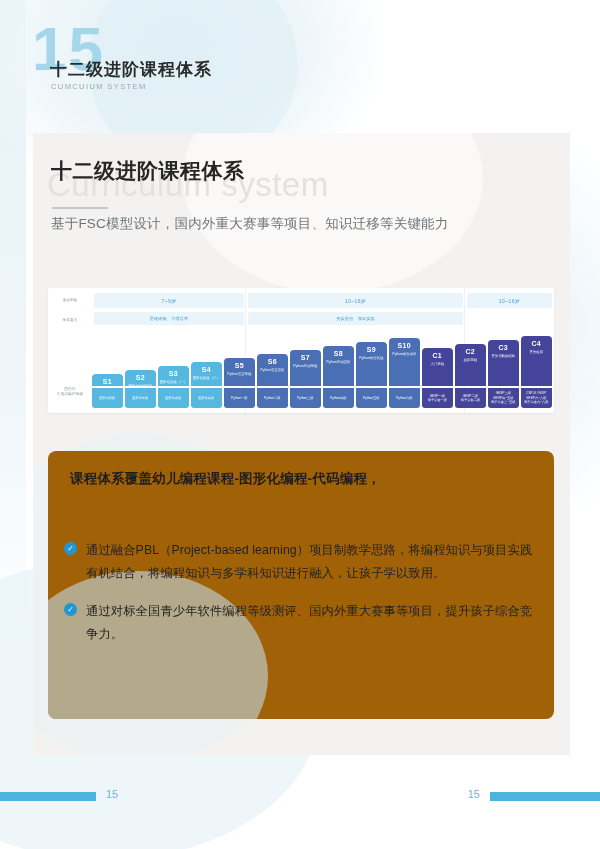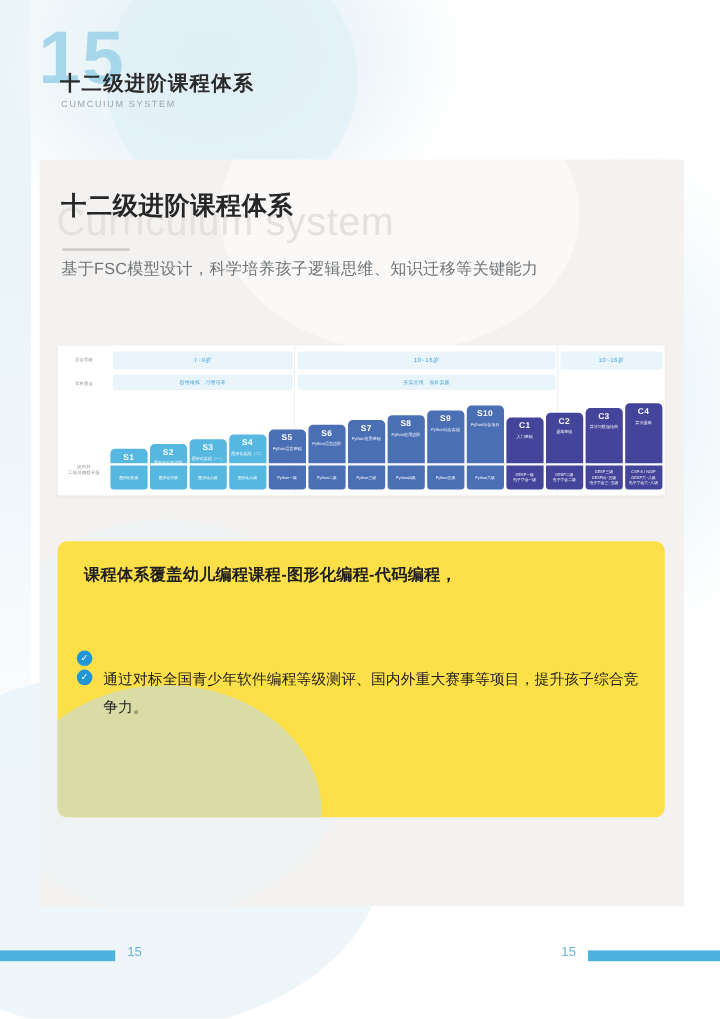--- a/index.html
+++ b/index.html
@@ -123,22 +123,22 @@
   .lvl-foot{
     position:absolute;bottom:0;width:36px;height:20px;border-radius:0 0 3px 3px;
     color:#ffffff;font-size:3.2px;line-height:1.4;
     display:flex;align-items:center;justify-content:center;text-align:center;
     box-sizing:border-box;padding:1px;
   }
   .divider-v{position:absolute;top:0;width:1px;height:125px;background:#eef2f5;}
 
   
   .info-box{
-    position:absolute;left:15px;top:318px;width:506px;height:230px;
-    background:#fde047;border-radius:8px;overflow:hidden;
+    position:absolute;left:15px;top:318px;width:506px;height:268px;
+    background:#a16207;border-radius:8px;overflow:hidden;
   }
   .info-blob{
     position:absolute;left:-40px;top:120px;width:260px;height:210px;border-radius:50%;
     background:#c3d9e4;opacity:.6;
   }
   .info-head{
     position:absolute;left:22px;top:16px;right:20px;
     font-size:13.5px;font-weight:bold;color:#1e1e1e;line-height:1.75;letter-spacing:.2px;
   }
   .bullets{position:absolute;left:16px;top:88px;right:16px;}
@@ -177,21 +177,21 @@
   <div class="header-en">CUMCUIUM SYSTEM</div>
 </div>
 
 <div class="main-card">
   <div class="card-watermark-blob"></div>
   <div class="card-blob-2"></div>
 
   <div class="card-watermark">Curriculum system</div>
   <div class="card-title">十二级进阶课程体系</div>
   <div class="card-rule"></div>
-  <div class="card-sub">基于FSC模型设计，科学培养孩子逻辑思维、知识迁移等关键能力</div>
+  <div class="card-sub">基于FSC模型设计，国内外重大赛事等项目、知识迁移等关键能力</div>
 
   <div class="chart-panel">
     <div class="chart-rowlabels">
       <div class="rowlabel r1">适合学龄</div>
       <div class="rowlabel r2">学科重点</div>
       <div class="rowlabel r3">国内外<br>工信部编程等级</div>
     </div>
 
     <div class="divider-v" style="left:197px"></div>
     <div class="divider-v" style="left:416px"></div>
@@ -283,20 +283,21 @@
   </div>
 
   <div class="info-box">
     <div class="info-blob"></div>
     <div class="info-head">
       <div>课程体系覆盖幼儿编程课程-图形化编程-代码编程，</div>
     </div>
     <div class="bullets">
       <div class="bullet">
         <span class="bullet-icon">✓</span>
+        <span class="bullet-text">通过融合PBL（Project-based  learning）项目制教学思路，将编程知识与项目实践有机结合，将编程知识与多学科知识进行融入，让孩子学以致用。</span>
       </div>
       <div class="bullet">
         <span class="bullet-icon">✓</span>
         <span class="bullet-text">通过对标全国青少年软件编程等级测评、国内外重大赛事等项目，提升孩子综合竞争力。</span>
       </div>
     </div>
   </div>
 </div>
 
 <div class="footer">

